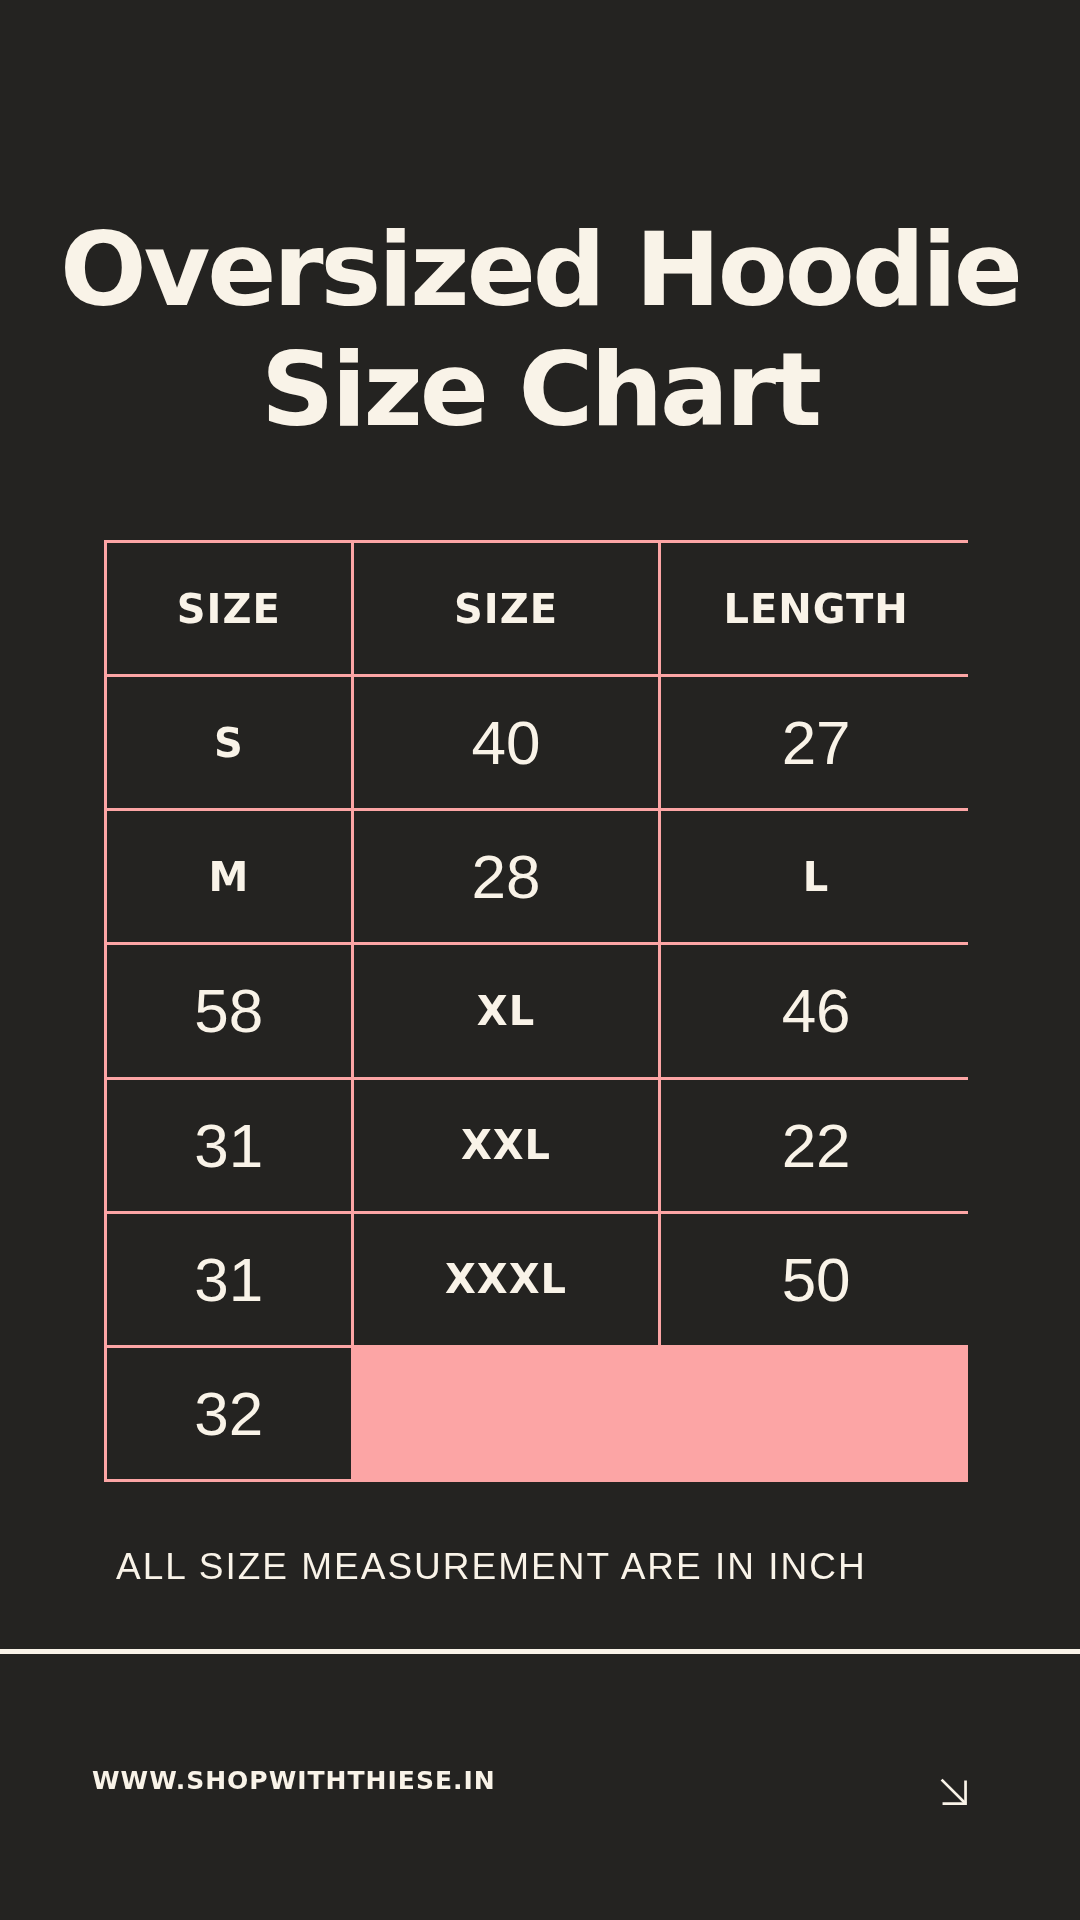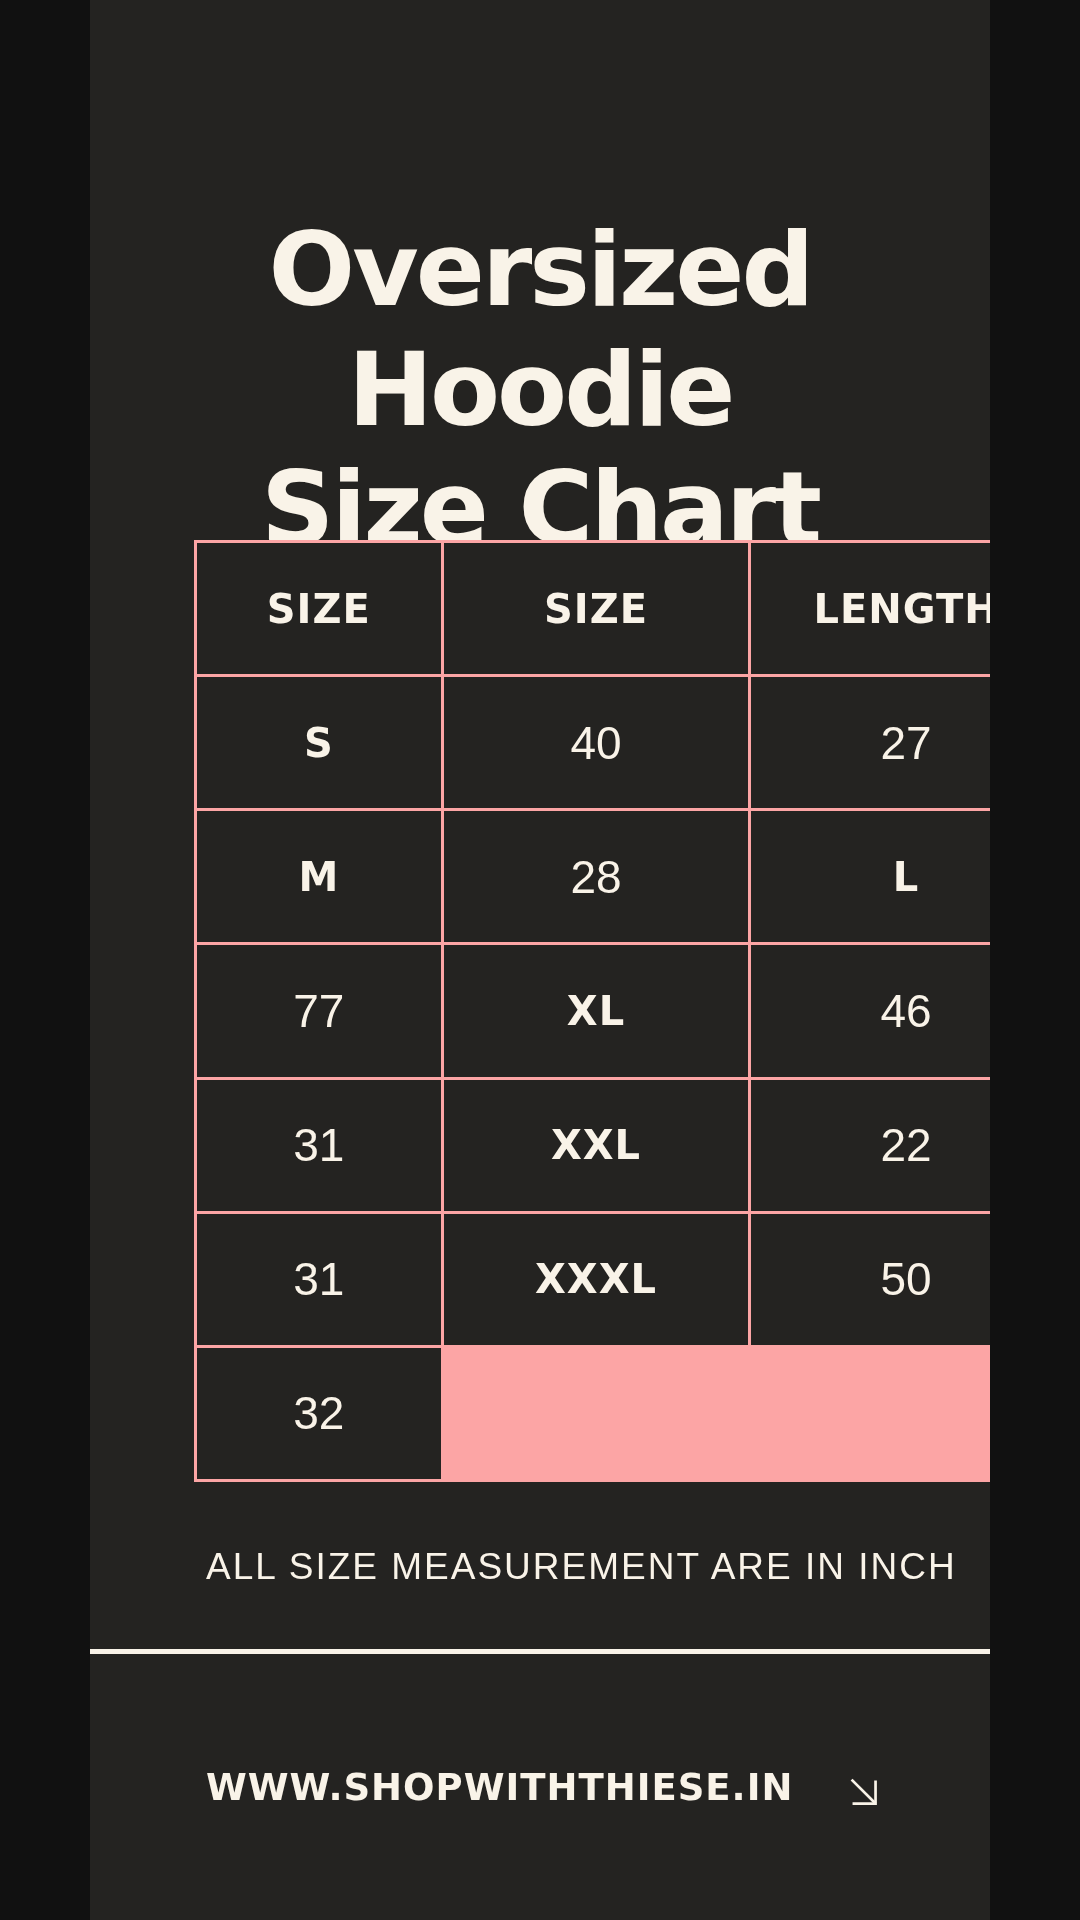--- a/index.html
+++ b/index.html
@@ -1,18 +1,18 @@
 <!DOCTYPE html>
 <html><head>
 <meta charset="utf-8">
 <style>
   html,body{margin:0;padding:0;background:#111;}
   .poster{
     position:relative;
-    width:900px;height:1920px;
+    width:1080px;height:1920px;
     margin:0 auto;
     background:#242321;
     overflow:hidden;
     font-family:"DejaVu Sans","Liberation Sans",sans-serif;
     color:#F9F3E8;
   }
   
   .title{
     position:absolute;
     top:142px;left:0;right:0;
@@ -50,44 +50,44 @@
     letter-spacing:1px;
   }
   .cell.size{
     font-weight:bold;
     font-size:40px;
     letter-spacing:1px;
   }
   .cell.num{
     font-family:"Liberation Sans","DejaVu Sans",sans-serif;
     font-weight:400;
-    font-size:46px;
+    font-size:62px;
   }
   
   .note{
     position:absolute;
     left:116px;top:1546px;
     font-family:"Liberation Sans","DejaVu Sans",sans-serif;
     font-weight:400;
     font-size:37px;
     letter-spacing:2px;
   }
   
   .divider{
     position:absolute;
     left:0;top:1649px;
     width:100%;height:5px;
     background:#F9F3E8;
   }
   
   .website{
     position:absolute;
-    left:116px;top:1766px;
+    left:92px;top:1766px;
     font-weight:bold;
-    font-size:37px;
+    font-size:25px;
     letter-spacing:1px;
   }
   .arrow{
     position:absolute;
     right:102px;top:1770px;
     width:46px;height:46px;
   }
   .arrow svg{display:block;width:100%;height:100%;}
 </style>
 </head>
@@ -107,21 +107,21 @@
     <div class="cell head">LENGTH</div>
 
     <div class="cell size">S</div>
     <div class="cell num">40</div>
     <div class="cell num">27</div>
 
     <div class="cell size">M</div>
     <div class="cell num">28</div>
 
     <div class="cell size">L</div>
-    <div class="cell num">77</div>
+    <div class="cell num">58</div>
 
     <div class="cell size">XL</div>
     <div class="cell num">46</div>
     <div class="cell num">31</div>
 
     <div class="cell size">XXL</div>
     <div class="cell num">22</div>
     <div class="cell num">31</div>
 
     <div class="cell size">XXXL</div>

